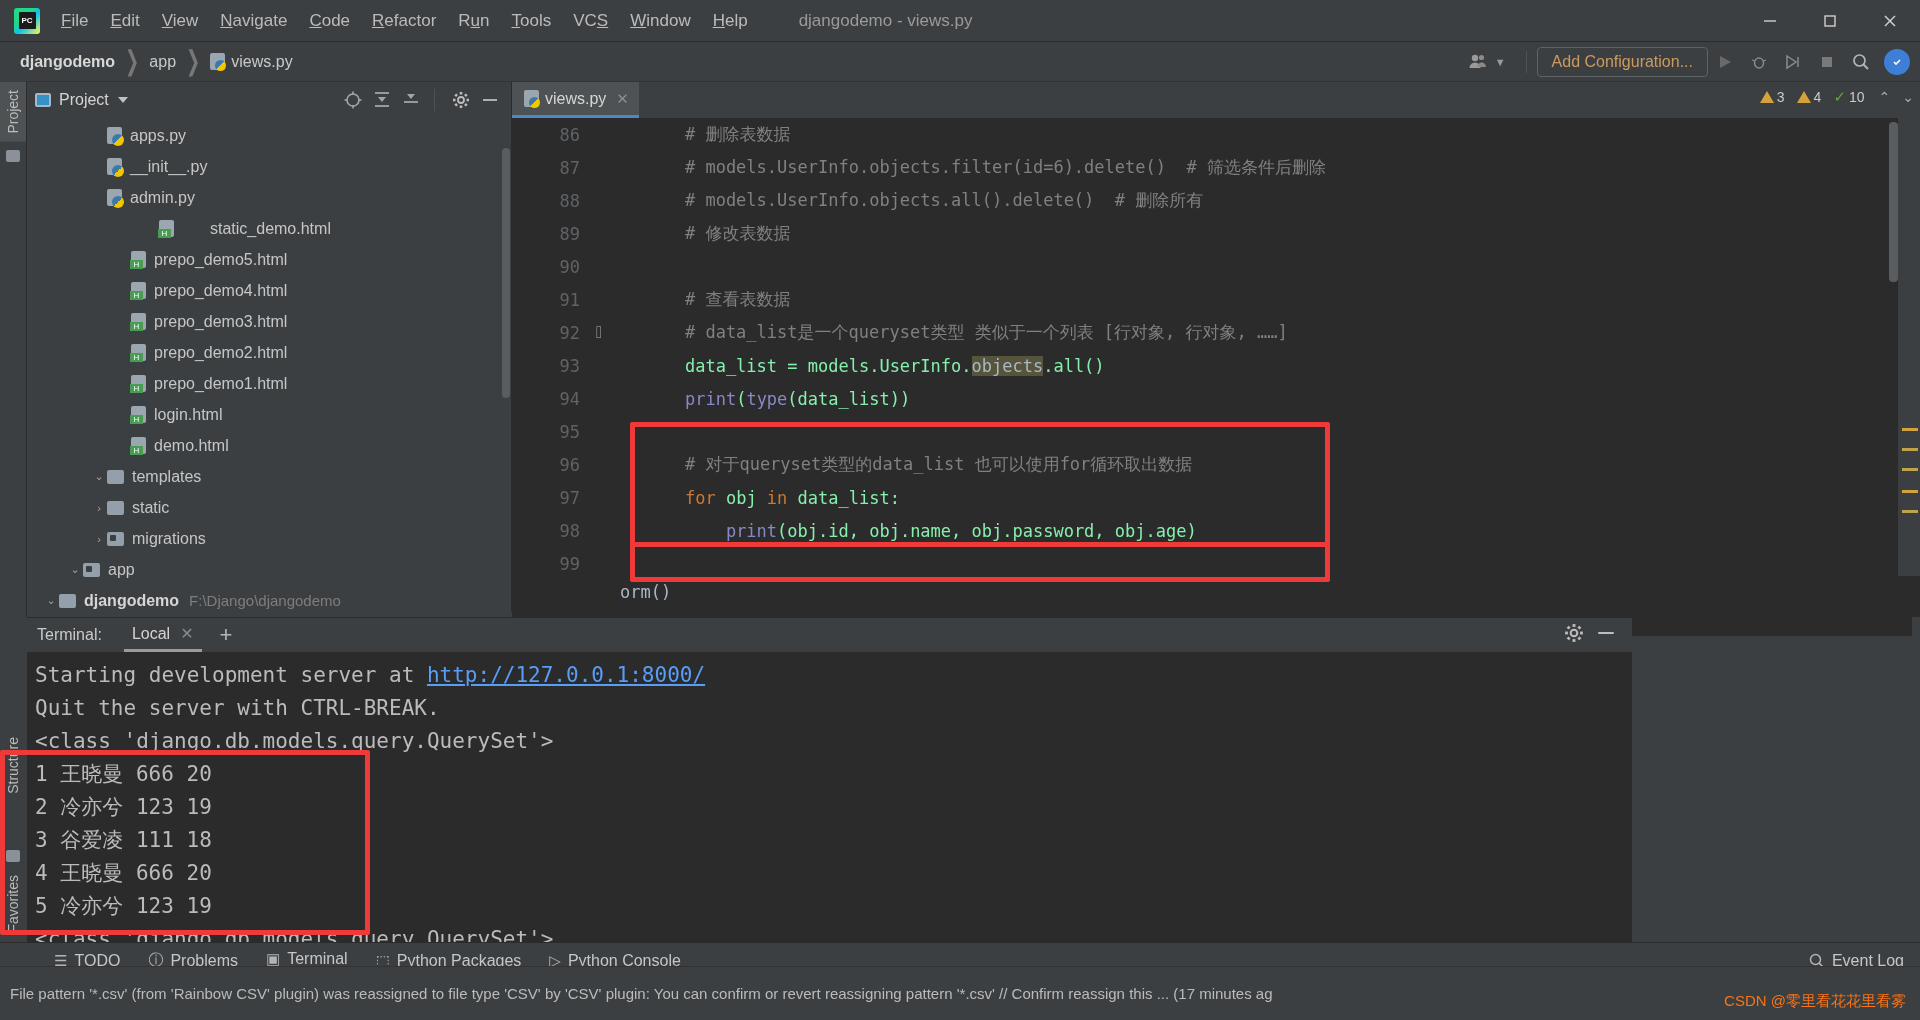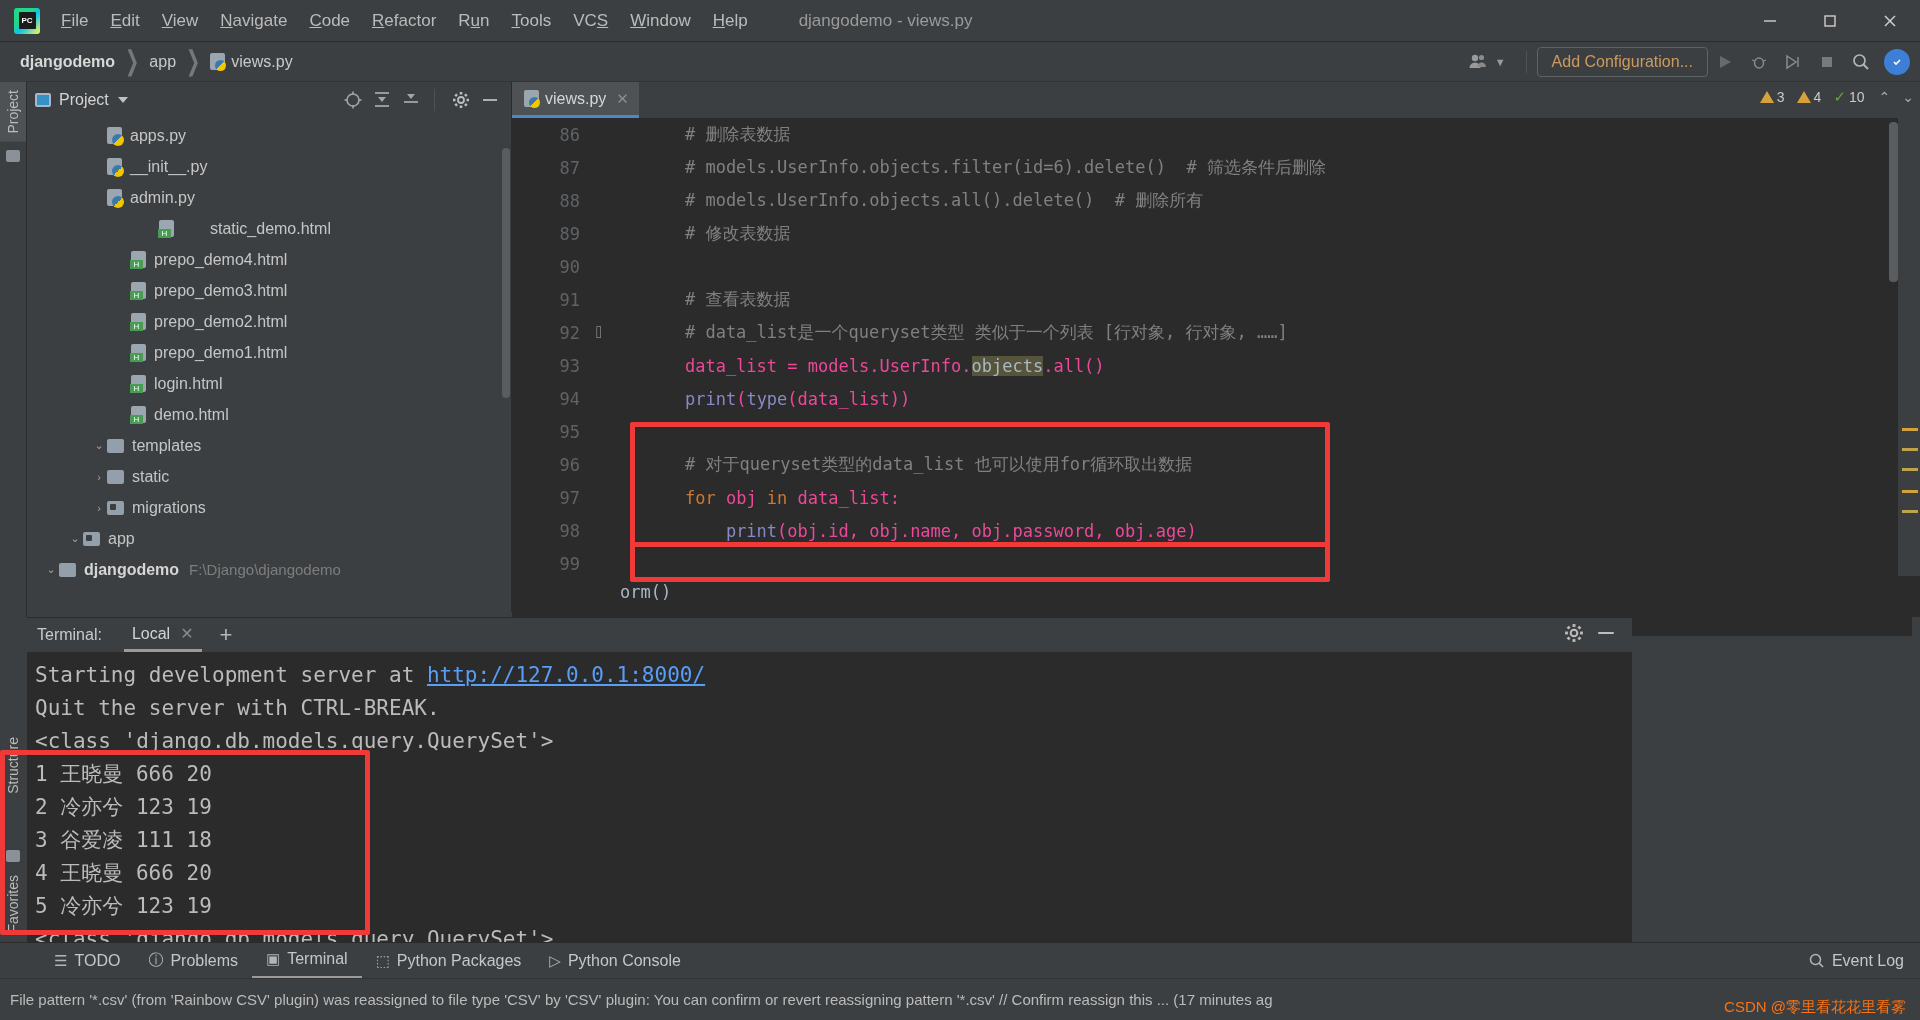--- a/index.html
+++ b/index.html
@@ -204,21 +204,21 @@
   }
   .lno {
     width: 74px; text-align: right; color: #606366; font-size: 17px;
     font-family: "DejaVu Sans Mono", monospace; flex: none; padding-right: 6px;
   }
   .foldcol { width: 26px; flex: none; text-align:center; color:#888; font-size: 13px;}
   .ctext { padding-left: 32px; color: #a9b7c6; }
   .cmt { color: #808080; }
   .kw  { color: #cc7832; }
   .fn  { color: #8888c6; }
-  .var { color: #ec4899; }
+  .var { color: #86efac; }
   .hl  { background: #57543c; }
   .editor-scroll {
     position: absolute; right: 22px; top: 40px; width: 9px; height: 160px;
     background: #5a5d5f; border-radius: 4px;
   }
   .inspect-strip {
     position: absolute; right: 0; top: 36px; width: 22px; height: 494px; background: #3c3f41;
   }
   .insp-row {
     position: absolute; right: 0; display: flex; align-items: center; gap: 4px;
@@ -277,21 +277,21 @@
     position: absolute; bottom: 42px; left: 0; width: 1920px; height: 36px;
     background: #3c3f41; display: flex; align-items: center; border-top: 1px solid #2b2b2b;
   }
   .sb-item {
     display: flex; align-items: center; gap: 7px; font-size: 16px; color: #c6c6c6;
     padding: 0 14px; height: 36px;
   }
   .sb-item.active { border-bottom: 3px solid #9a9a9a; }
   .sb-right { margin-left: auto; display: flex; align-items: flex-start; padding-right: 16px; }
   .messagebar {
-    position: absolute; bottom: 0; left: 0; width: 1920px; height: 42px;
+    position: absolute; bottom: 0; left: 0; width: 1920px; height: 54px;
     background: #3c3f41; display: flex; align-items: center;
     font-size: 15px; color: #bbbbbb; padding-left: 10px;
     border-top: 1px solid #333;
   }
   .watermark { margin-left: auto; padding-right: 14px; color: #f97316; font-size: 15px; margin-top: 16px; }
 </style>
 </head>
 <body>
 
 <div id="app">
@@ -468,20 +468,25 @@
         </div>
         <div class="trow" style="padding-left: 64px;">
           <span class="arrow"></span>
           <span class="pyfile-ico"></span>
           <span class="tlabel">admin.py</span>
         </div>
         <div class="trow" style="padding-left: 88px; gap: 28px;">
           <span class="arrow"></span>
           <span class="html-ico"></span>
           <span class="tlabel">static_demo.html</span>
+        </div>
+        <div class="trow" style="padding-left: 88px;">
+          <span class="arrow"></span>
+          <span class="html-ico"></span>
+          <span class="tlabel">prepo_demo5.html</span>
         </div>
         <div class="trow" style="padding-left: 88px;">
           <span class="arrow"></span>
           <span class="html-ico"></span>
           <span class="tlabel">prepo_demo4.html</span>
         </div>
         <div class="trow" style="padding-left: 88px;">
           <span class="arrow"></span>
           <span class="html-ico"></span>
           <span class="tlabel">prepo_demo3.html</span>

